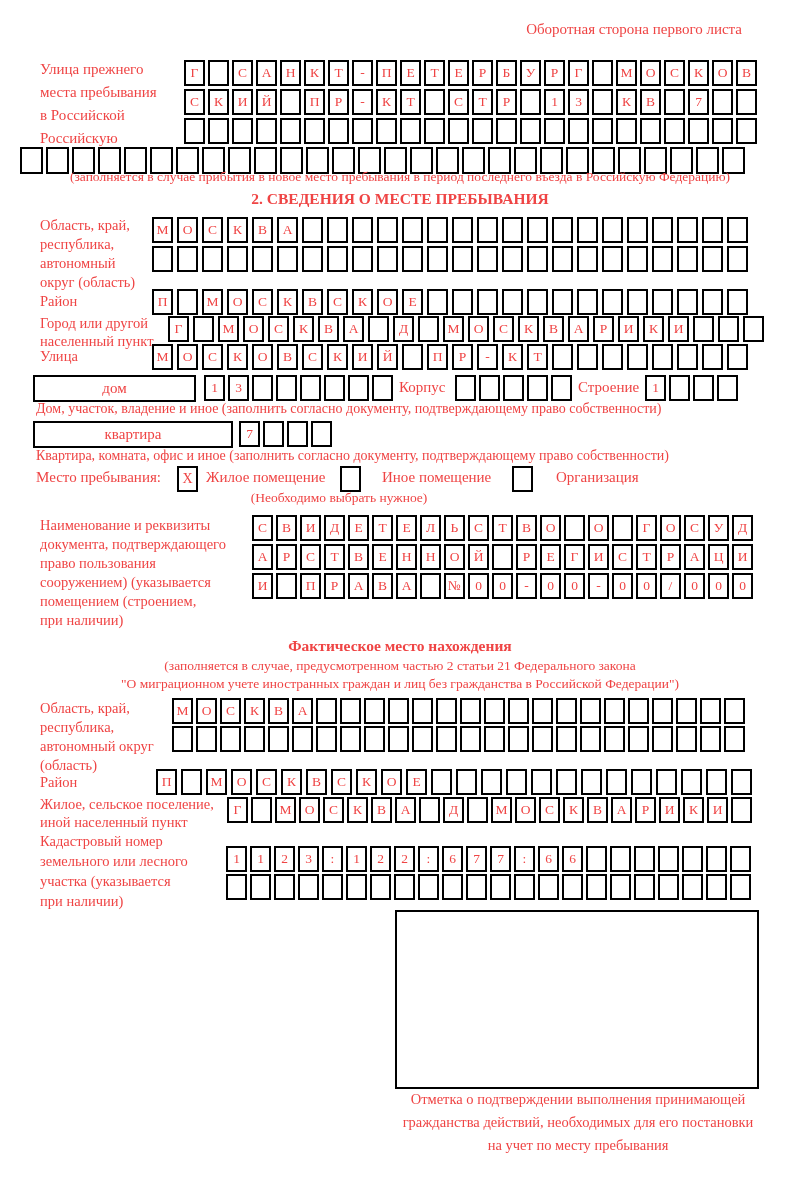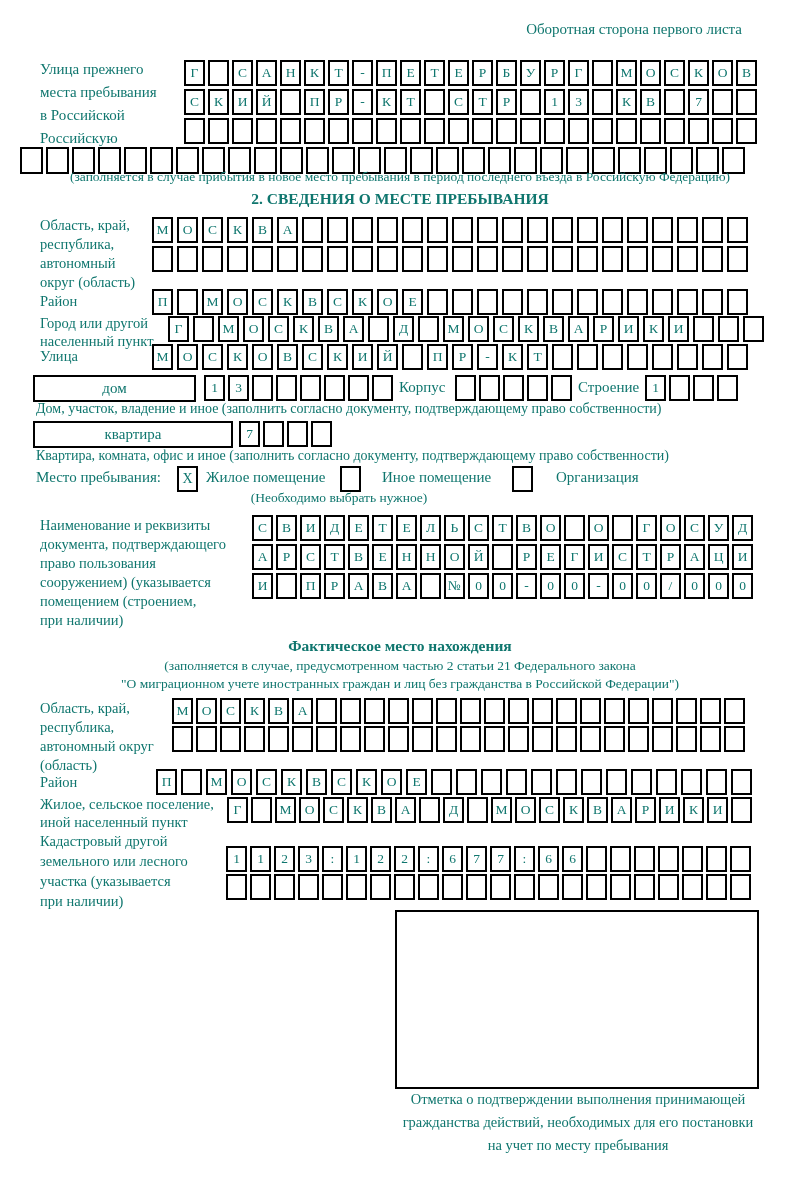--- a/index.html
+++ b/index.html
@@ -1,18 +1,18 @@
 <!DOCTYPE html>
 <html><head>
 <meta charset="utf-8">
 <style>
   html,body { margin:0; padding:0; background:#e8e8e8; }
   .page {
     position:relative; width:800px; height:1180px; margin:0 auto;
-    background:#ffffff; color:#0f766e;
+    background:#ffffff; color:#ef4444;
     font-family:"Liberation Serif","DejaVu Serif",serif;
     overflow:hidden;
   }
   .abs { position:absolute; }
   .lbl { font-size:15px; line-height:23px; }
   .mlabel { font-size:14.5px; line-height:19px; }
   .mlabel.lh18 { line-height:18px; }
   .mlabel.lh20 { line-height:20px; }
   .brow { position:absolute; display:flex; gap:4px; }
   .brow.g3 { gap:3px; }
@@ -551,21 +551,21 @@
       <span class="cb">В</span>
       <span class="cb">А</span>
       <span class="cb">Р</span>
       <span class="cb">И</span>
       <span class="cb">К</span>
       <span class="cb">И</span>
       <span class="cb"></span>
     </div>
 
   <div class="abs mlabel lh20" style="left:40px; top:831px; width:175px;">
-      <div>Кадастровый другой</div>
+      <div>Кадастровый номер</div>
       <div>земельного или лесного</div>
       <div>участка (указывается</div>
       <div>при наличии)</div>
     </div>
   <div class="brow g3" style="left:226px; top:846px;">
       <span class="cb">1</span>
       <span class="cb">1</span>
       <span class="cb">2</span>
       <span class="cb">3</span>
       <span class="cb">:</span>

